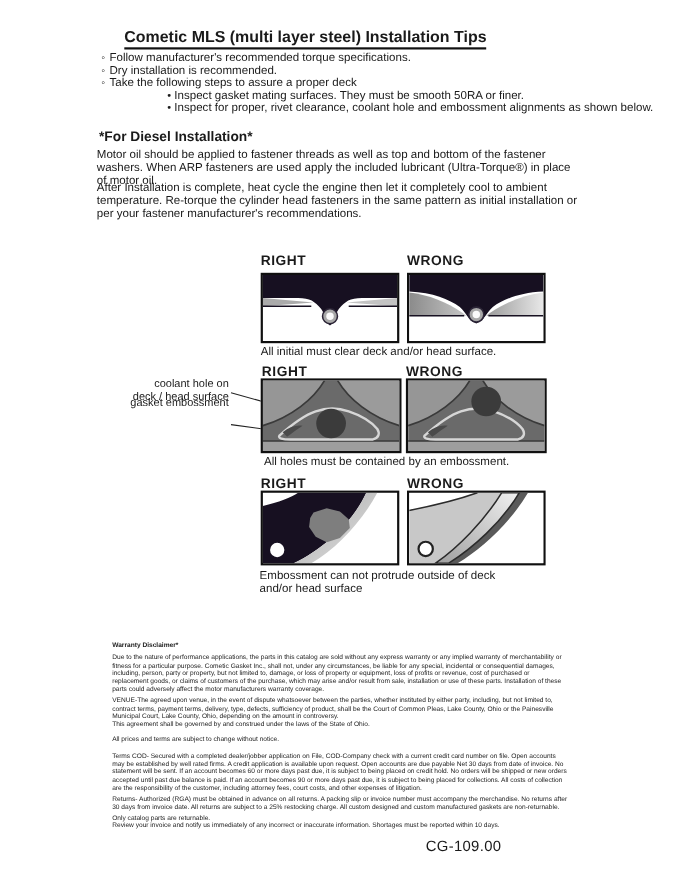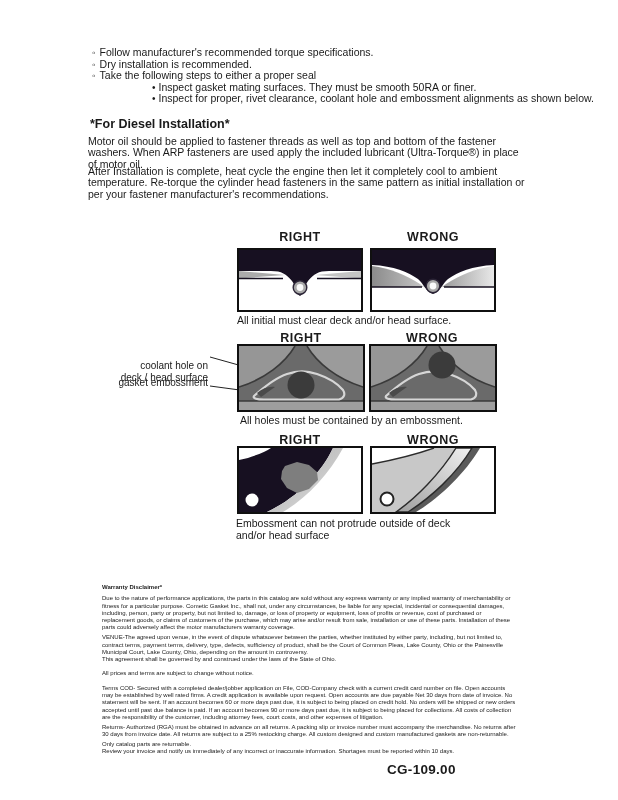--- a/index.html
+++ b/index.html
@@ -15,30 +15,30 @@
   }
   
   .bullet { left:92px; font-size:10.5px; line-height:11.5px; white-space:nowrap;text-align:right; }
   .bullet::before { content:"◦"; margin-right:4px; font-size:10px; }
   .subbullet { left:117px; font-size:10.5px; line-height:11.5px; white-space:nowrap;margin-left:35px; }
   .subbullet::before { content:"•"; margin-right:3px; font-size:10px; }
   
   #diesel-heading { left:90px; top:117px; font-size:12.5px; font-weight:700; }
   .para { left:88px; width:438px; font-size:10.5px; line-height:11.4px; }
   
-  .figlabel { font-size:12.5px; font-weight:700; text-align:center; width:126px; letter-spacing:0.5px; }
+  .figlabel { font-size:12.5px; font-weight:700; width:126px; letter-spacing:0.5px; }
   .caption { font-size:10.5px; line-height:12px; white-space:nowrap; }
   .panel { position:absolute; border:2px solid #101010; background:#fff; }
-  .callout-label { font-size:10px; line-height:11.5px; text-align:right; width:123px; left:85px; white-space:nowrap;margin-top:16px; }
+  .callout-label { font-size:10px; line-height:11.5px; text-align:right; width:123px; left:85px; white-space:nowrap; }
   
   #disclaimer { left:102px; top:584px; width:414px; font-size:6px; line-height:7.3px; color:#222; }
   #disclaimer .dh { font-weight:700; margin:0 0 4px 0; }
   #disclaimer p { margin:0 0 2.5px 0; }
   #disclaimer p.gap { margin-bottom:7px; }
-  #footer-code { left:387px; top:762px; font-size:13.5px; letter-spacing:0.3px;font-weight:bold; }
+  #footer-code { left:387px; top:762px; font-size:13.5px; letter-spacing:0.3px; }
 </style>
 </head>
 <body>
 
 <svg width="0" height="0" style="position:absolute" aria-hidden="true">
   <defs>
     <linearGradient id="g1wl" x1="0" y1="0" x2="1" y2="0">
       <stop offset="0" stop-color="#8b8b8b"></stop>
         <stop offset="1" stop-color="#c6c6c6"></stop>
     </linearGradient>
@@ -52,24 +52,25 @@
     </linearGradient>
     <linearGradient id="g3w" x1="1" y1="0" x2="0" y2="1">
       <stop offset="0" stop-color="#f1f1f1"></stop>
         <stop offset="1" stop-color="#9f9f9f"></stop>
     </linearGradient>
   </defs>
 </svg>
 
 <div id="page">
 
+  <div id="title" class="abs">Cometic MLS (multi layer steel) Installation Tips</div>
 
   <div class="abs bullet" style="top:47px">Follow manufacturer's recommended torque specifications.</div>
   <div class="abs bullet" style="top:58.5px">Dry installation is recommended.</div>
-  <div class="abs bullet" style="top:70px">Take the following steps to either a proper seal</div>
+  <div class="abs bullet" style="top:70px">Take the following steps to assure a proper deck</div>
   <div class="abs subbullet" style="top:81.5px">Inspect gasket mating surfaces.  They must be smooth 50RA or finer.</div>
   <div class="abs subbullet" style="top:93px">Inspect for proper, rivet clearance, coolant hole and embossment alignments as shown below.</div>
 
   <div id="diesel-heading" class="abs">*For Diesel Installation*</div>
   <div class="abs para" style="top:166px">After Installation is complete, heat cycle the engine then let it completely cool to ambient temperature. Re-torque the cylinder head fasteners in the same pattern as initial installation or per your fastener manufacturer's recommendations.</div>
   <div class="abs para" style="top:136px">Motor oil should be applied to fastener threads as well as top and bottom of the fastener washers. When ARP fasteners are used apply the included lubricant (Ultra-Torque®) in place of motor oil.</div>
 
   <div class="abs figlabel" style="left:237px; top:230px">RIGHT</div>
   <div class="abs figlabel" style="left:370px; top:230px">WRONG</div>
 

